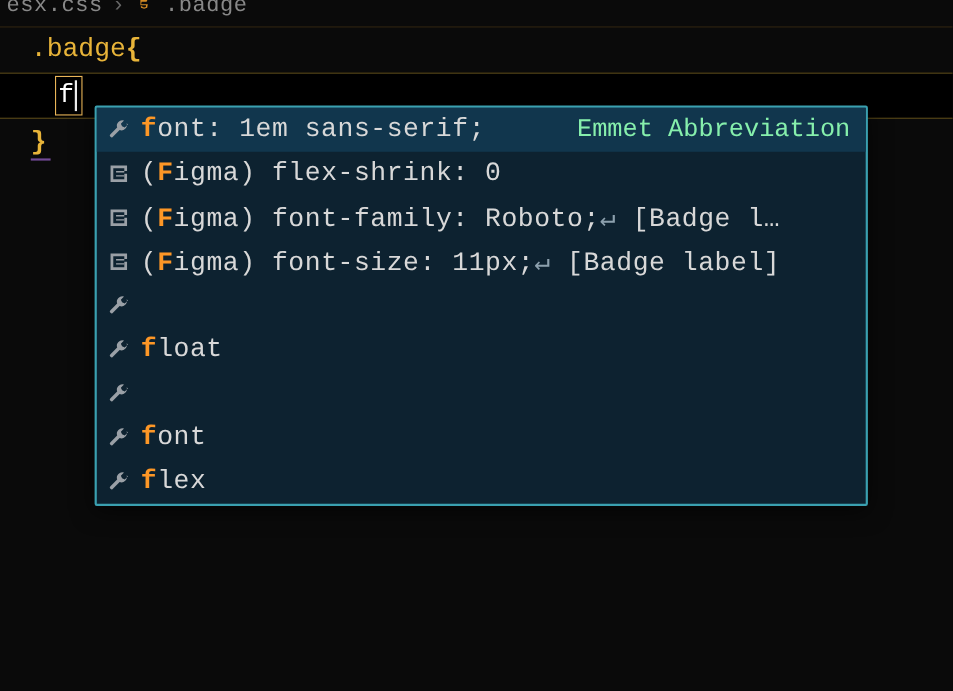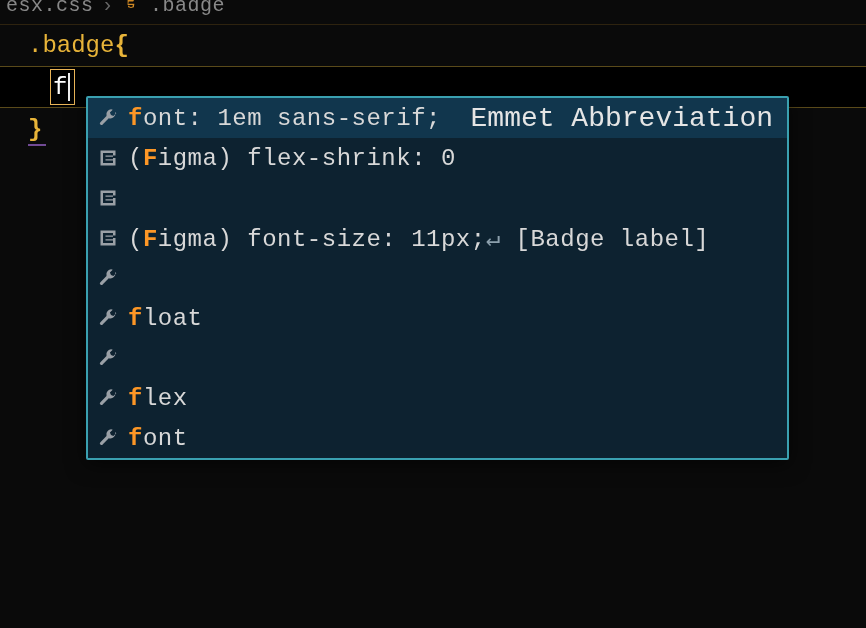--- a/index.html
+++ b/index.html
@@ -118,22 +118,22 @@
     color: #9aa0a6;
   }
   .row .label {
     flex: 0 1 auto;
     overflow: hidden;
     text-overflow: ellipsis;
     letter-spacing: 0.5px;
   }
   .row .hint {
     margin-left: auto;
-    color: #e5e5e5;
-    font-size: 28px;
+    color: #86efac;
+    font-size: 23px;
   }
   .hl { color: #fd9726; font-weight: 600; }
   .ret-sym { color:#8ca0ad; }
   svg { display:block; }
 </style>
 </head>
 <body>
 
 <div class="breadcrumb">
   <span>esx.css</span>
@@ -180,20 +180,21 @@
       </span>
       <span class="label">(<span class="hl">F</span>igma) flex-shrink: 0</span>
     </div>
     <div class="row">
       <span class="icon">
         <svg width="20" height="20" viewBox="0 0 16 16">
           <path fill="currentColor" d="M2 2h8v2H4v8h8V8h2v6H2V2zm8 0h4v4h-2V4h-2V2z"></path>
           <path fill="currentColor" d="M6 6h6v1H6zM6 9h6v1H6z"></path>
         </svg>
       </span>
+      <span class="label">(<span class="hl">F</span>igma) font-family: Roboto;<span class="ret-sym">↵</span> [Badge l…</span>
     </div>
     <div class="row">
       <span class="icon">
         <svg width="20" height="20" viewBox="0 0 16 16">
           <path fill="currentColor" d="M2 2h8v2H4v8h8V8h2v6H2V2zm8 0h4v4h-2V4h-2V2z"></path>
           <path fill="currentColor" d="M6 6h6v1H6zM6 9h6v1H6z"></path>
         </svg>
       </span>
       <span class="label">(<span class="hl">F</span>igma) font-size: 11px;<span class="ret-sym">↵</span> [Badge label]</span>
     </div>
@@ -218,23 +219,23 @@
           <path fill="currentColor" d="M13.7 3.2a4 4 0 0 1-5.1 5L3.9 12.9a1.3 1.3 0 1 1-1.8-1.8L6.8 6.4a4 4 0 0 1 5-5.1l-2.3 2.3.9 1.9 1.9.9 2.3-2.3.1.1z"></path>
         </svg>
       </span>
     </div>
     <div class="row">
       <span class="icon">
         <svg width="20" height="20" viewBox="0 0 16 16">
           <path fill="currentColor" d="M13.7 3.2a4 4 0 0 1-5.1 5L3.9 12.9a1.3 1.3 0 1 1-1.8-1.8L6.8 6.4a4 4 0 0 1 5-5.1l-2.3 2.3.9 1.9 1.9.9 2.3-2.3.1.1z"></path>
         </svg>
       </span>
+      <span class="label"><span class="hl">f</span>ont</span>
+    </div>
+    <div class="row">
+      <span class="icon">
+        <svg width="20" height="20" viewBox="0 0 16 16">
+          <path fill="currentColor" d="M13.7 3.2a4 4 0 0 1-5.1 5L3.9 12.9a1.3 1.3 0 1 1-1.8-1.8L6.8 6.4a4 4 0 0 1 5-5.1l-2.3 2.3.9 1.9 1.9.9 2.3-2.3.1.1z"></path>
+        </svg>
+      </span>
       <span class="label"><span class="hl">f</span>lex</span>
     </div>
-    <div class="row">
-      <span class="icon">
-        <svg width="20" height="20" viewBox="0 0 16 16">
-          <path fill="currentColor" d="M13.7 3.2a4 4 0 0 1-5.1 5L3.9 12.9a1.3 1.3 0 1 1-1.8-1.8L6.8 6.4a4 4 0 0 1 5-5.1l-2.3 2.3.9 1.9 1.9.9 2.3-2.3.1.1z"></path>
-        </svg>
-      </span>
-      <span class="label"><span class="hl">f</span>ont</span>
-    </div>
   </div>
 
 </body></html>

